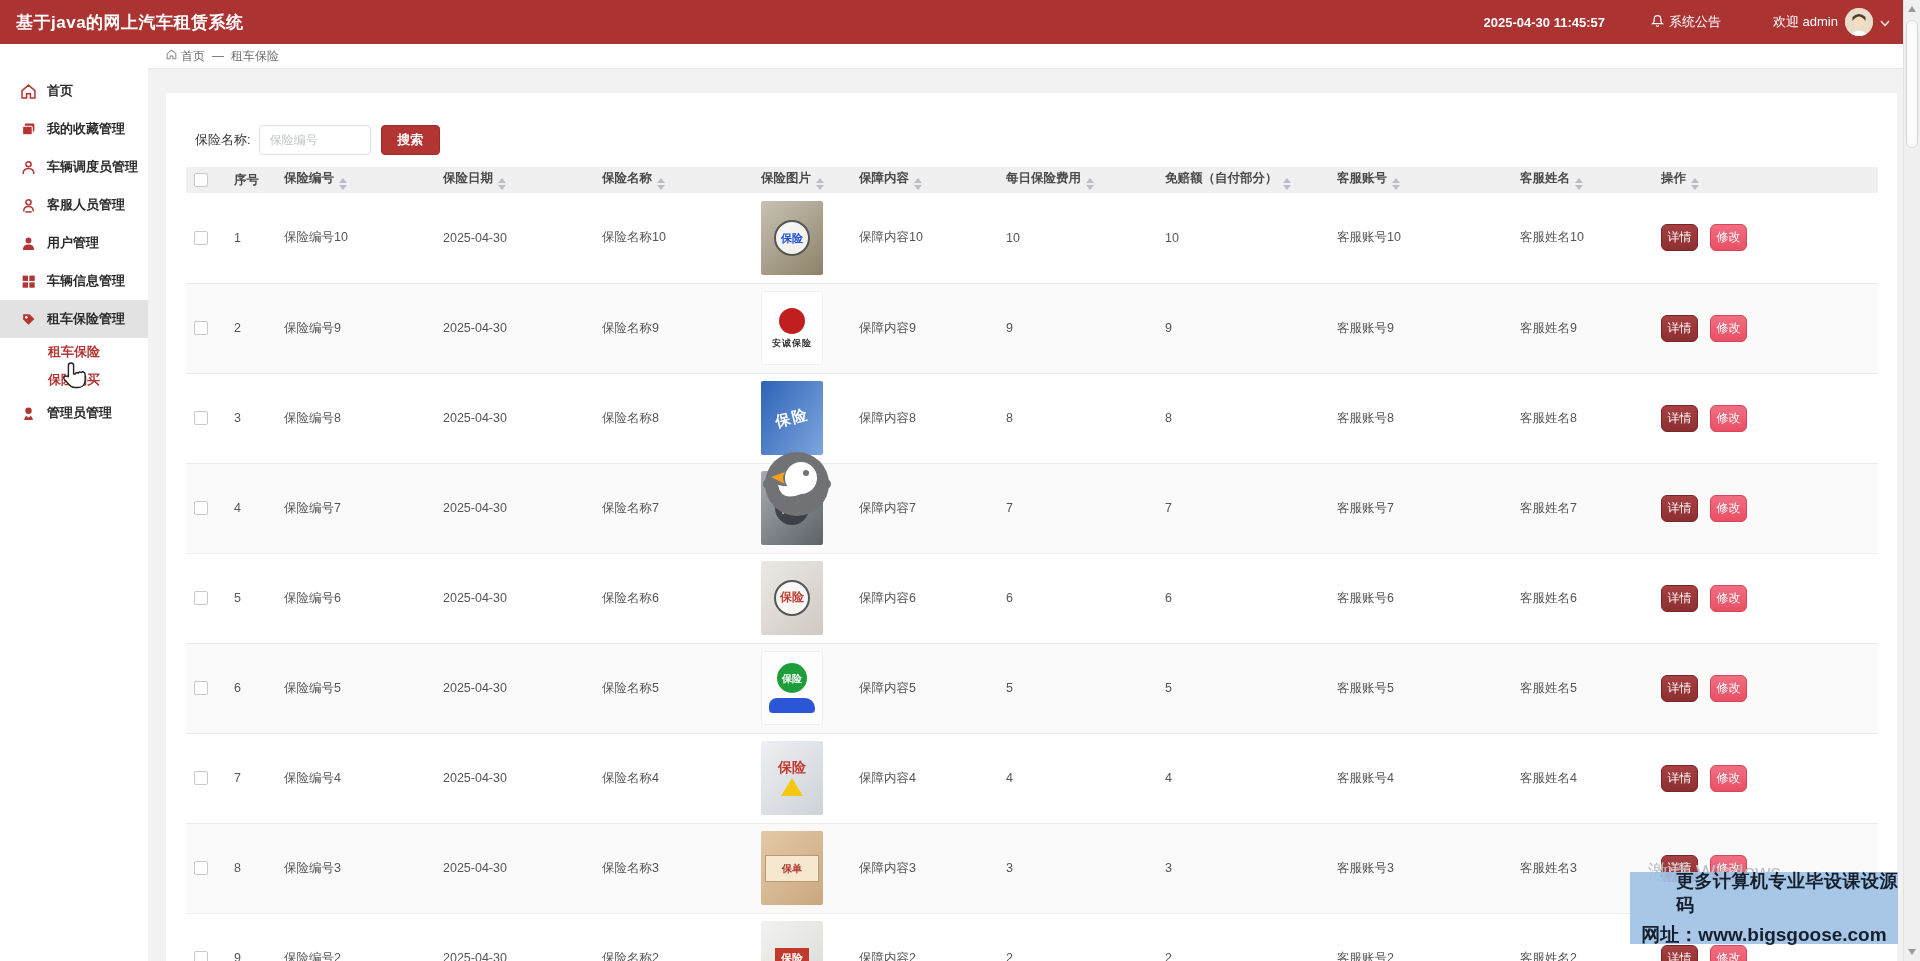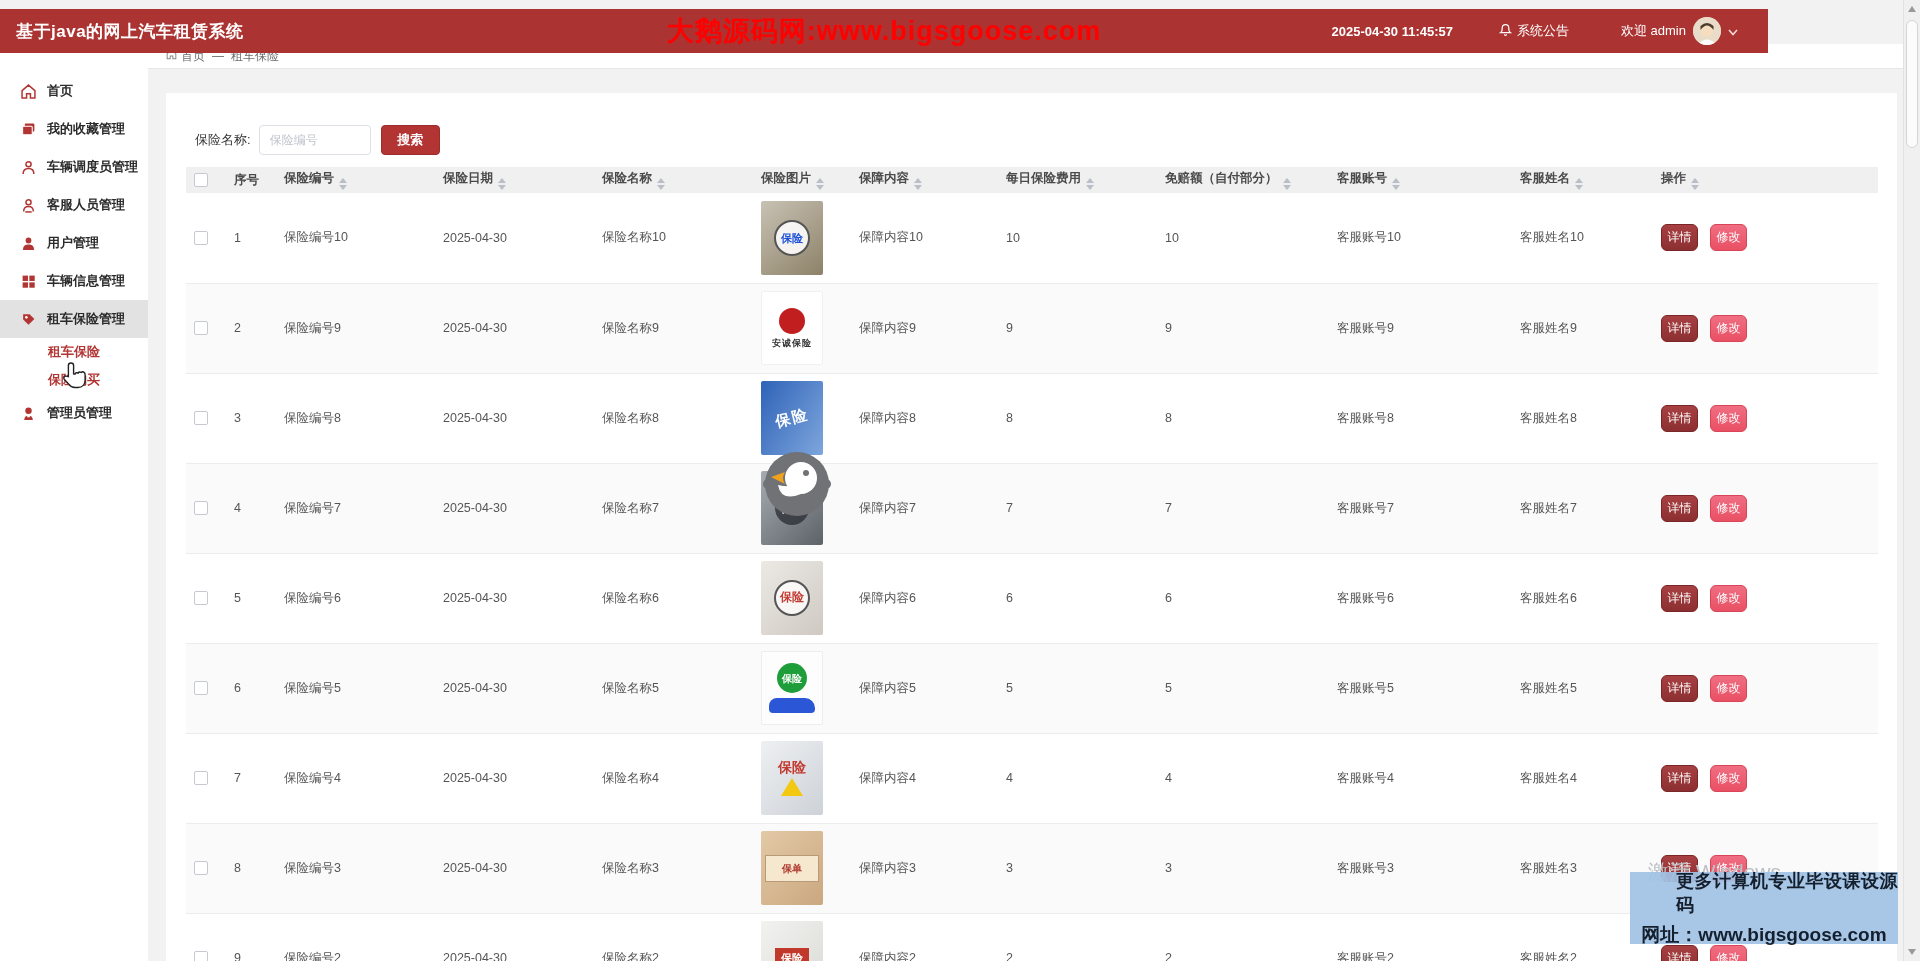--- a/index.html
+++ b/index.html
@@ -1,20 +1,20 @@
 <!DOCTYPE html>
 <html><head>
 <meta charset="utf-8">
 <style>
   * { margin:0; padding:0; box-sizing:border-box; }
   html,body { width:1920px; height:961px; overflow:hidden; }
   body { font-family:"Liberation Sans","DejaVu Sans",sans-serif; background:#f2f2f2; position:relative; color:#333; }
 
   
-  .header { position:absolute; top:9px; left:0; width:1768px; height:44px; background:#ab3332; z-index:12; display:flex; align-items:center; }
+  .header { position:absolute; top:0; left:0; width:1920px; height:44px; background:#ab3332; z-index:12; display:flex; align-items:center; }
   .header-title { margin-left:16px; color:#fff; font-size:17px; font-weight:bold; letter-spacing:.5px; }
   .header-watermark { position:absolute; left:50%; transform:translateX(-50%); color:#ff0000; font-size:27px; font-weight:bold; letter-spacing:1px; white-space:nowrap; }
   .header-right { position:absolute; right:30px; top:0; height:44px; display:flex; align-items:center; color:#fff; font-size:13px; }
   .hdr-datetime { font-weight:bold; }
   .hdr-announce { display:flex; align-items:center; gap:5px; margin-left:46px; cursor:pointer; }
   .hdr-user { display:flex; align-items:center; gap:7px; margin-left:52px; cursor:pointer; }
   .avatar { width:28px; height:28px; border-radius:50%; overflow:hidden; background:#e9dcc8; flex:none; }
 
   
   .sidebar { position:absolute; top:44px; left:0; width:148px; bottom:0; background:#fff; z-index:6; padding-top:28px; }
@@ -96,21 +96,20 @@
   .sb-dn::after { content:""; border-left:4px solid transparent; border-right:4px solid transparent; border-top:6px solid #9a9a9a; }
   .sb-thumb { position:absolute; left:2px; top:20px; width:12px; height:128px; background:#fbfbfb; border:1px solid #d5d5d5; border-radius:7px; cursor:grab; }
 
   .cursor-hand { position:absolute; left:62px; top:362px; z-index:30; pointer-events:none; }
 </style>
 </head>
 <body>
 
 <div class="header">
   <div class="header-title">基于java的网上汽车租赁系统</div>
-  <div class="header-watermark">大鹅源码网:www.bigsgoose.com</div>
   <div class="header-right">
     <span class="hdr-datetime">2025-04-30 11:45:57</span>
     <span class="hdr-announce">
       <span>
         <svg width="13" height="14" viewBox="0 0 24 24" fill="none" stroke="#fff" stroke-width="2.2" stroke-linecap="round">
             <path d="M18 8a6 6 0 0 0-12 0c0 7-3 9-3 9h18s-3-2-3-9"></path>
             <path d="M13.7 21a2 2 0 0 1-3.4 0"></path>
           </svg>
       </span>
       <span>系统公告</span>

